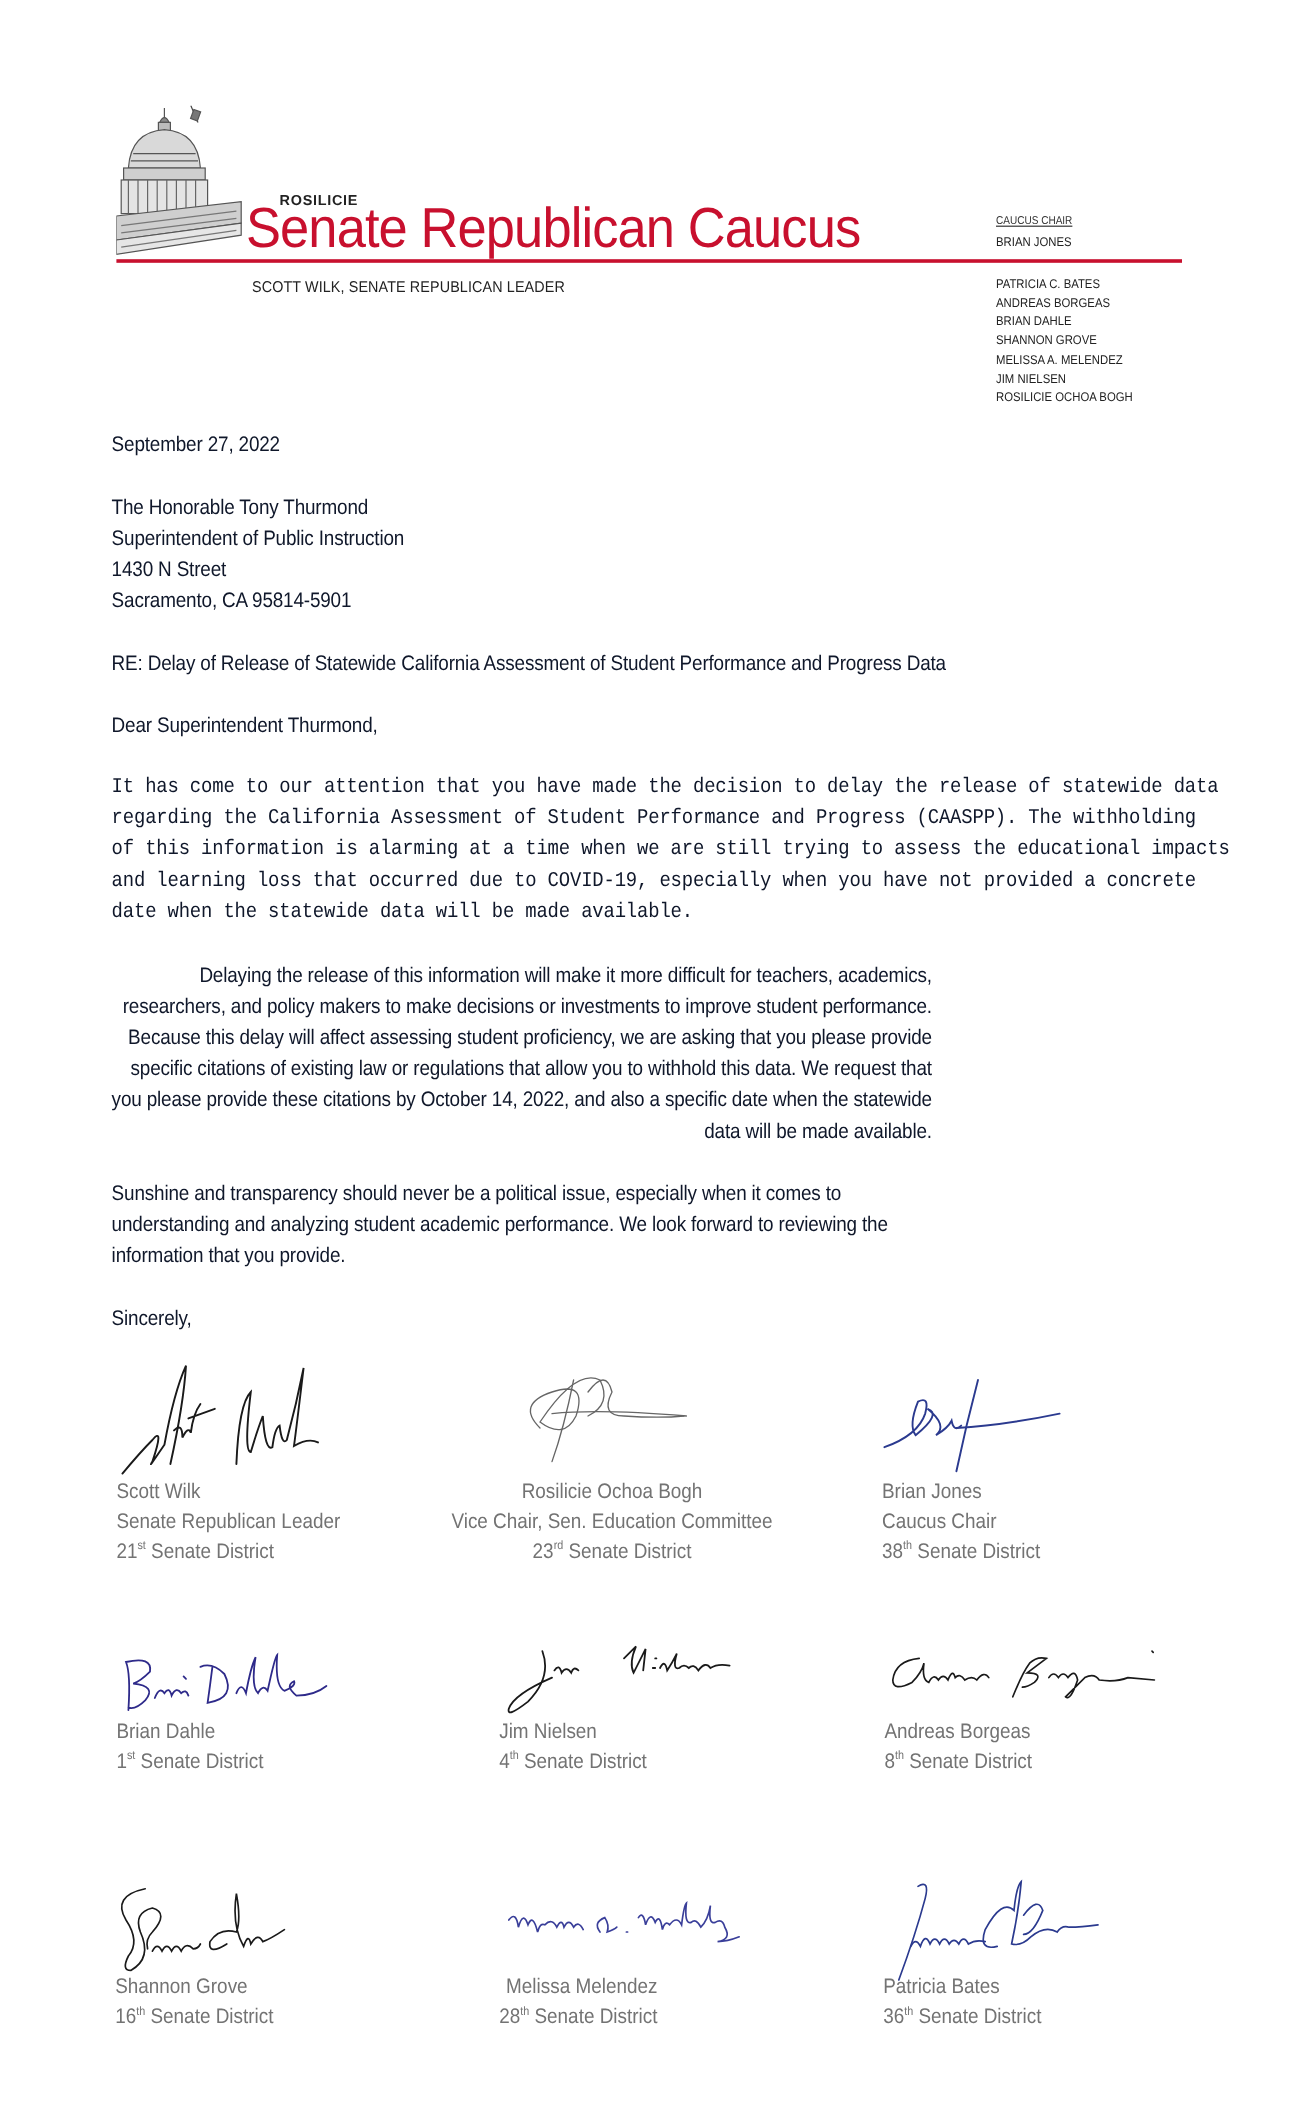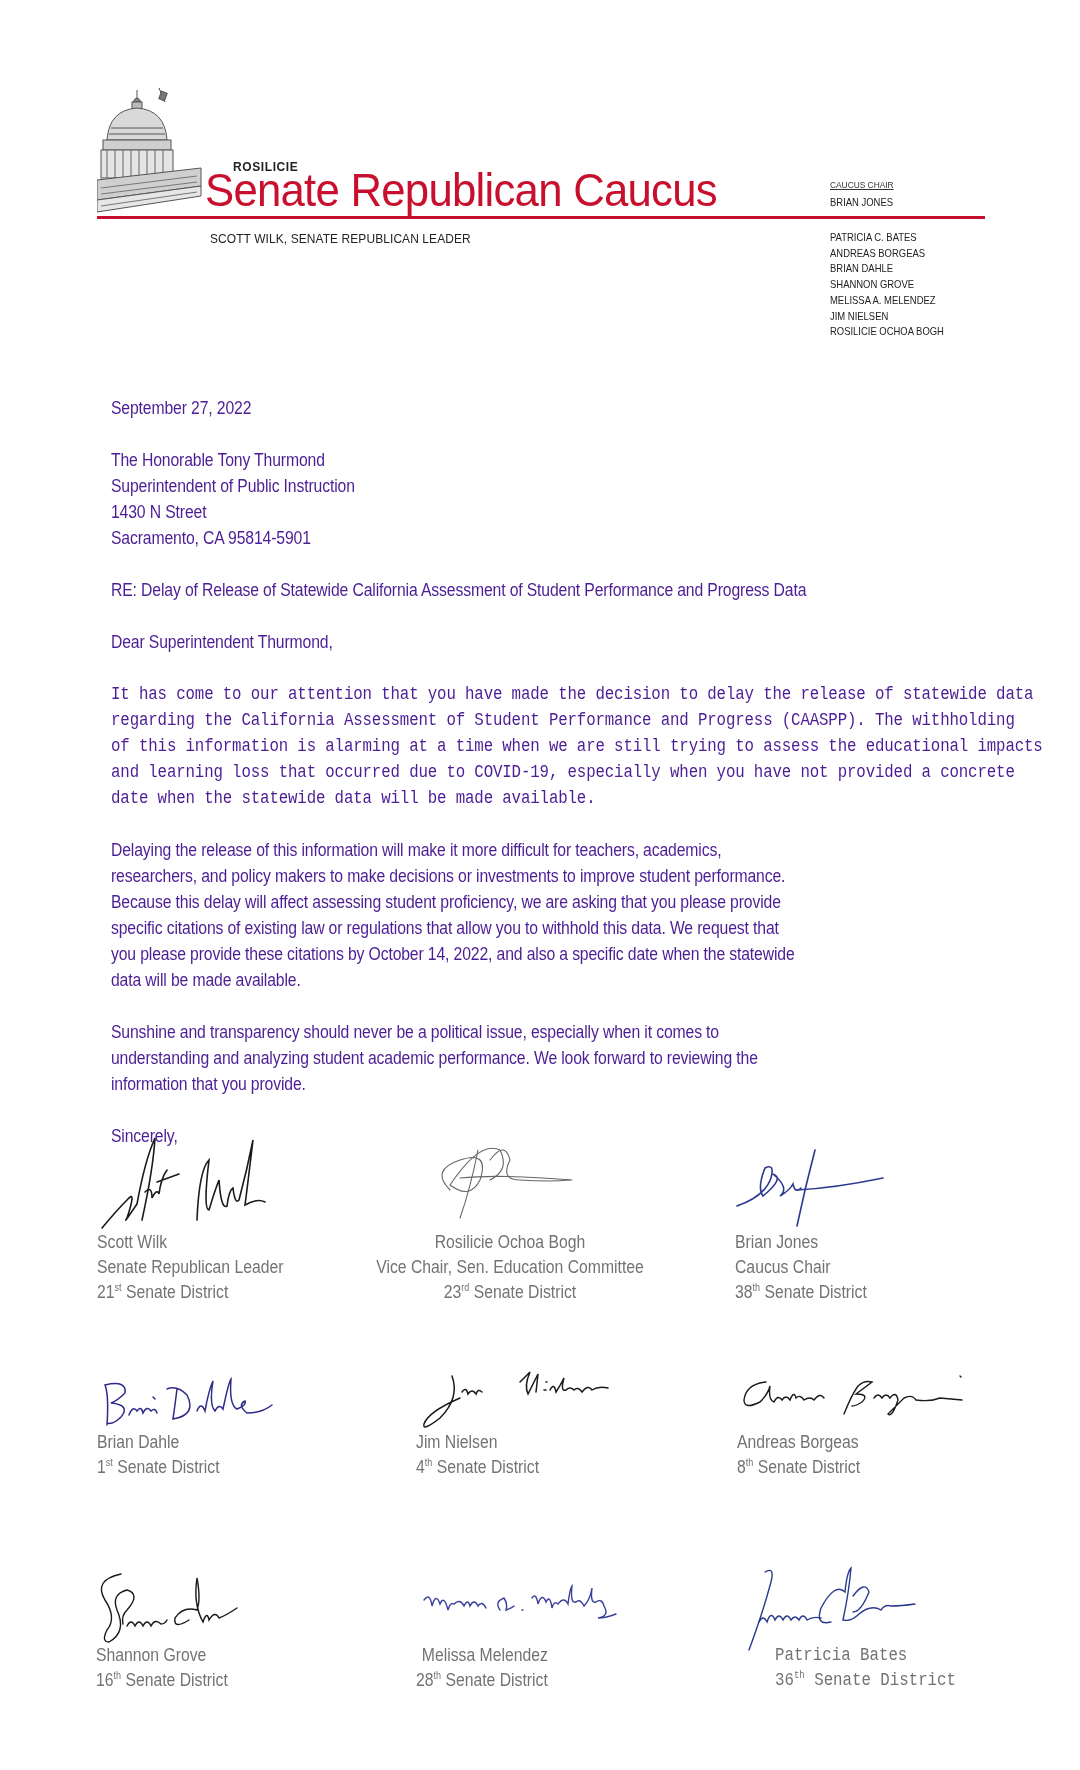--- a/index.html
+++ b/index.html
@@ -9,21 +9,21 @@
   .dome { position: absolute; left: 97px; top: 88px; width: 106px; height: 126px; }
   .ca-label { position: absolute; left: 233px; top: 160px; font-size: 12px; font-weight: bold; letter-spacing: 0.6px; color: #222; }
   .caucus-title { position: absolute; left: 205px; top: 160px; font-size: 47px; color: #c8102e; letter-spacing: -0.8px; line-height: 60px; white-space: nowrap; transform: scaleX(0.93); transform-origin: left top; }
   .red-rule { position: absolute; left: 97px; top: 216px; width: 888px; height: 3px; background: #c8102e; }
   .leader { position: absolute; left: 210px; top: 231px; font-size: 13px; letter-spacing: 0.1px; color: #222; white-space: nowrap; transform: scaleX(0.92); transform-origin: left top; }
   .chair-label { position: absolute; left: 830px; top: 179px; font-size: 9.5px; text-decoration: underline; color: #333; transform: scaleX(0.88); transform-origin: left top; }
   .chair-name { position: absolute; left: 830px; top: 196px; font-size: 10.5px; color: #222; transform: scaleX(0.9); transform-origin: left top; }
   .members { position: absolute; left: 830px; top: 230px; margin: 0; padding: 0; list-style: none; }
   .members li { font-size: 10.5px; line-height: 15.7px; color: #222; white-space: nowrap; transform: scaleX(0.9); transform-origin: left top; }
   
-  .text { position: absolute; left: 111px; font-size: 17.5px; line-height: 26px; color: #4c1d95; white-space: nowrap; letter-spacing: -0.15px; margin-top: 38px; }
+  .text { position: absolute; left: 93px; font-size: 17.5px; line-height: 26px; color: #0f172a; white-space: nowrap; letter-spacing: -0.15px; }
   .line { display: block; transform: scaleX(0.9); transform-origin: left top; }
   
   .sig { position: absolute; }
   .signer { position: absolute; font-size: 17.5px; line-height: 25px; color: #737373; white-space: nowrap; }
   .signer span.l { display: block; transform: scaleX(0.9); transform-origin: left top; }
   .signer.center span.l { transform-origin: center top; text-align: center; }
   sup { font-size: 10px; vertical-align: 7px; line-height: 0; margin-top: 46px; }
 </style>
 </head>
 <body>
@@ -83,21 +83,21 @@
 </div>
 
 <div class="text" style="top:643px;font-family:Liberation Mono, monospace;">
   <span class="line">It has come to our attention that you have made the decision to delay the release of statewide data</span>
   <span class="line">regarding the California Assessment of Student Performance and Progress (CAASPP). The withholding</span>
   <span class="line">of this information is alarming at a time when we are still trying to assess the educational impacts</span>
   <span class="line">and learning loss that occurred due to COVID-19, especially when you have not provided a concrete</span>
   <span class="line">date when the statewide data will be made available.</span>
 </div>
 
-<div class="text" style="top:799px;">
+<div class="text" style="top:799px;text-align:right;">
   <span class="line">Delaying the release of this information will make it more difficult for teachers, academics,</span>
   <span class="line">researchers, and policy makers to make decisions or investments to improve student performance.</span>
   <span class="line">Because this delay will affect assessing student proficiency, we are asking that you please provide</span>
   <span class="line">specific citations of existing law or regulations that allow you to withhold this data. We request that</span>
   <span class="line">you please provide these citations by October 14, 2022, and also a specific date when the statewide</span>
   <span class="line">data will be made available.</span>
 </div>
 
 <div class="text" style="top:981px;">
   <span class="line">Sunshine and transparency should never be a political issue, especially when it comes to</span>
@@ -211,16 +211,16 @@
 </svg>
 
 <div class="signer" style="left:96px;top:1643px;">
   <span class="l">Shannon Grove</span>
   <span class="l"><span>16</span><sup>th</sup><span> Senate District</span></span>
 </div>
 <div class="signer" style="left:416px;top:1643px;text-align:right;">
   <span class="l">Melissa Melendez</span>
   <span class="l"><span>28</span><sup>th</sup><span> Senate District</span></span>
 </div>
-<div class="signer" style="left:775px;top:1643px;font-family:Liberation Mono, monospace;">
+<div class="signer" style="left:736px;top:1643px;">
   <span class="l">Patricia Bates</span>
   <span class="l"><span>36</span><sup>th</sup><span> Senate District</span></span>
 </div>
 
 </body></html>

